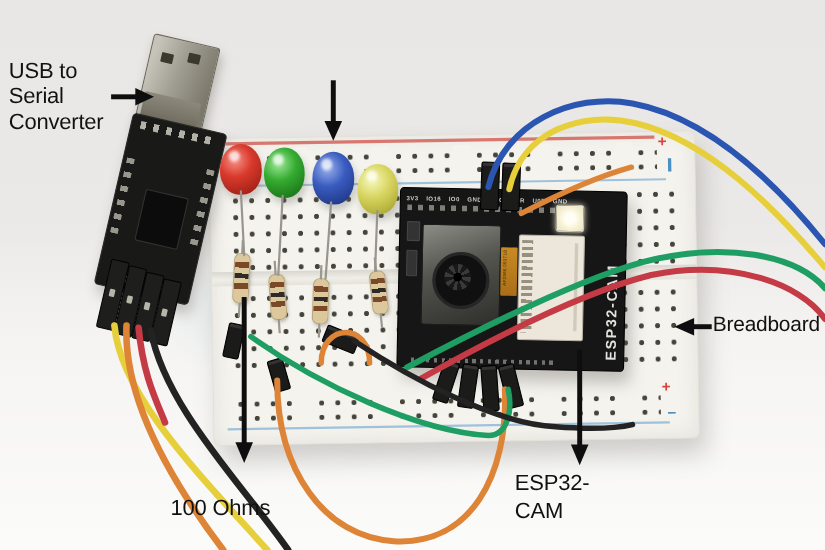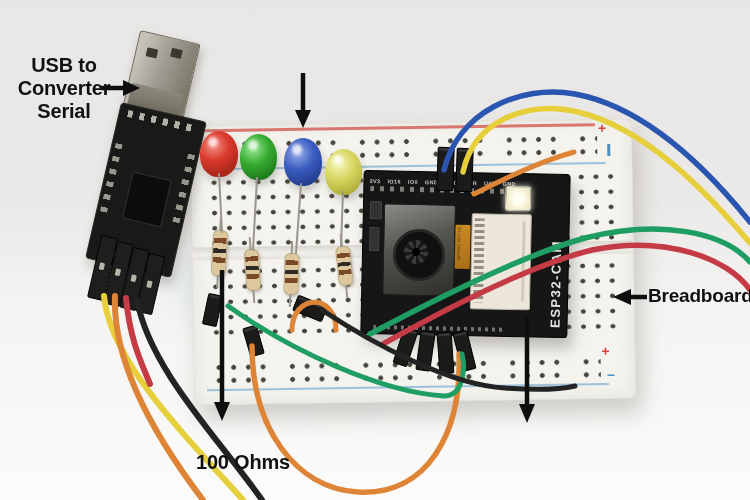--- a/index.html
+++ b/index.html
@@ -106,22 +106,22 @@
   .esp-silk{right:4px;top:38px;height:115px;writing-mode:vertical-rl;transform:rotate(180deg);
     font-size:13px;font-weight:700;color:#e2e2de;letter-spacing:1.5px;}
   .esp-bottomsilk{left:12px;bottom:4px;width:130px;height:4px;opacity:.5;
     background:repeating-linear-gradient(90deg,#cfcfcf 0 3px,rgba(0,0,0,0) 3px 7px);}
   .esp-chip{background:#333;border:1px solid #444;border-radius:1px;}
 
   .pin-housing{background:#1b1b1a;border:1px solid #000;border-radius:2px;box-shadow:inset 0 3px 0 #333;}
 
   
   .label{
-    color:#111;font-weight:700;font-size:20px;line-height:1.15;letter-spacing:-0.2px;
-    text-align:center;white-space:nowrap;
+    color:#111;font-weight:400;font-size:20px;line-height:1.15;letter-spacing:-0.2px;
+    text-align:left;white-space:nowrap;
   }
   .label-wide{line-height:1.3;}
   .wire-layer,.anno-layer{left:0;top:0;width:750px;height:500px;pointer-events:none;}
   .watermark{left:138px;top:225px;width:140px;height:115px;border-radius:24px;
     background:radial-gradient(ellipse,rgba(150,200,225,.14),rgba(150,200,225,0) 70%);
     transform:rotate(-8deg);}
 </style>
 </head>
 <body>
 
@@ -244,25 +244,29 @@
       <polygon points="613,297 631,289 631,305" stroke="none"></polygon>
       <line x1="222" y1="270" x2="222" y2="403" stroke-width="4.5"></line>
       <polygon points="222,421 214,402 230,402" stroke="none"></polygon>
       <line x1="527" y1="318" x2="527" y2="405" stroke-width="4.5"></line>
       <polygon points="527,423 519,404 535,404" stroke="none"></polygon>
     </g>
   </svg>
 
   <div class="abs label" style="left:8px;top:54px;width:112px;">
     <div>USB to</div>
+    <div>Serial</div>
     <div>Converter</div>
-    <div>Serial</div>
   </div>
 
 
   <div class="abs label" style="left:648px;top:285px;font-size:19px;">Breadboard</div>
 
   <div class="abs label label-wide" style="left:155px;top:449px;width:176px;">
     <div>100 Ohms</div>
   </div>
 
+  <div class="abs label label-wide" style="left:468px;top:426px;width:118px;">
+    <div>ESP32-</div>
+    <div>CAM</div>
+  </div>
 
 </div>
 
 </body></html>

